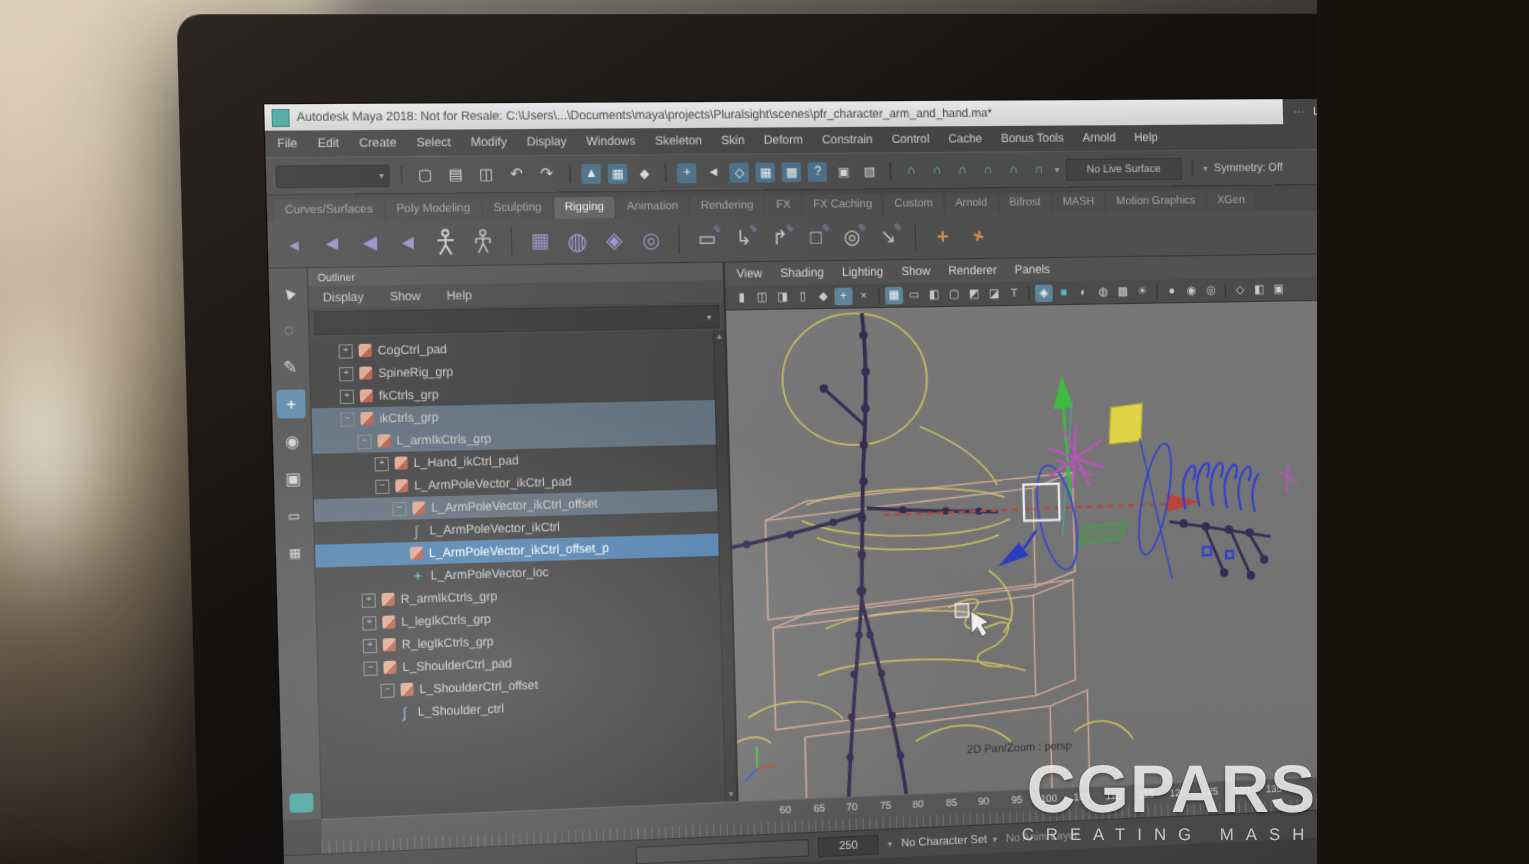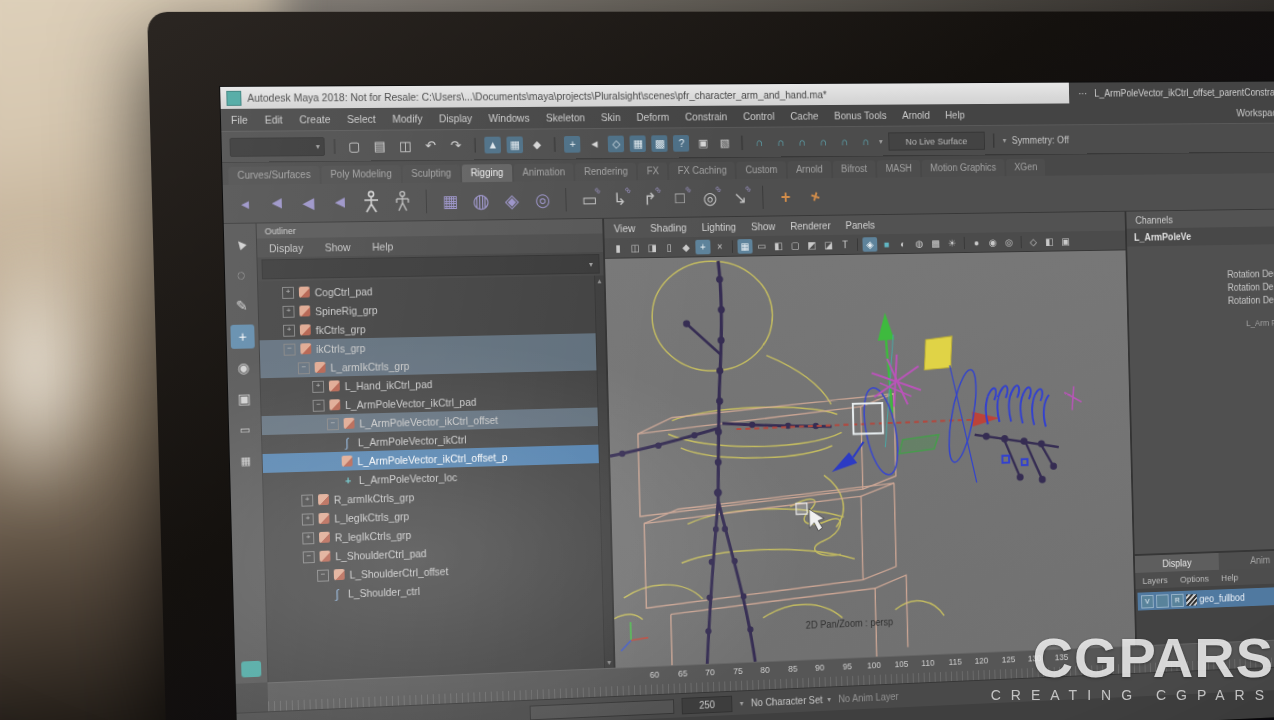--- a/index.html
+++ b/index.html
@@ -1,16 +1,16 @@
 <!DOCTYPE html>
 <html><head>
 <meta charset="utf-8">
 <style>
   html,body{margin:0;padding:0;background:#17130f;}
-  #frame{position:relative;width:1274px;height:720px;overflow:hidden;background:#ec4899;
+  #frame{position:relative;width:1097px;height:720px;overflow:hidden;background:#ec4899;
          font-family:"Liberation Sans","DejaVu Sans",sans-serif;}
   
   .bg-top{position:absolute;left:0;top:0;width:1274px;height:130px;
     background:linear-gradient(180deg,rgba(0,0,0,0) 0 45%,rgba(18,14,10,.95) 100%),
                linear-gradient(90deg,#a69f94 0%,#8d8780 28%,#6f6a62 52%,#4e4a44 78%,#383430 100%);}
   .bg-left{position:absolute;left:-50px;top:-50px;width:330px;height:830px;
     background:linear-gradient(172deg,#e0d3bd 0%,#d6c7b0 22%,#c0ae95 38%,#93826c 55%,#52463a 74%,#1f1a15 92%);
     filter:blur(22px);}
   .bg-glow{position:absolute;left:-40px;top:230px;width:150px;height:280px;border-radius:50%;
     background:radial-gradient(closest-side,rgba(255,250,240,.85),rgba(255,250,240,0));filter:blur(28px);}
@@ -620,17 +620,17 @@
         </div>
         <span class="anim-layer">No Anim Layer</span>
       </div>
       <div class="helpline"></div>
 
     </div>
   </div>
 
   <div class="watermark">
     <div class="wm-title">CGPARS</div>
-    <div class="wm-sub">CREATING CGPARS</div>
+    <div class="wm-sub">CREATING MASH</div>
   </div>
 
   <div class="vignette"></div>
 </div>
 
 </body></html>

